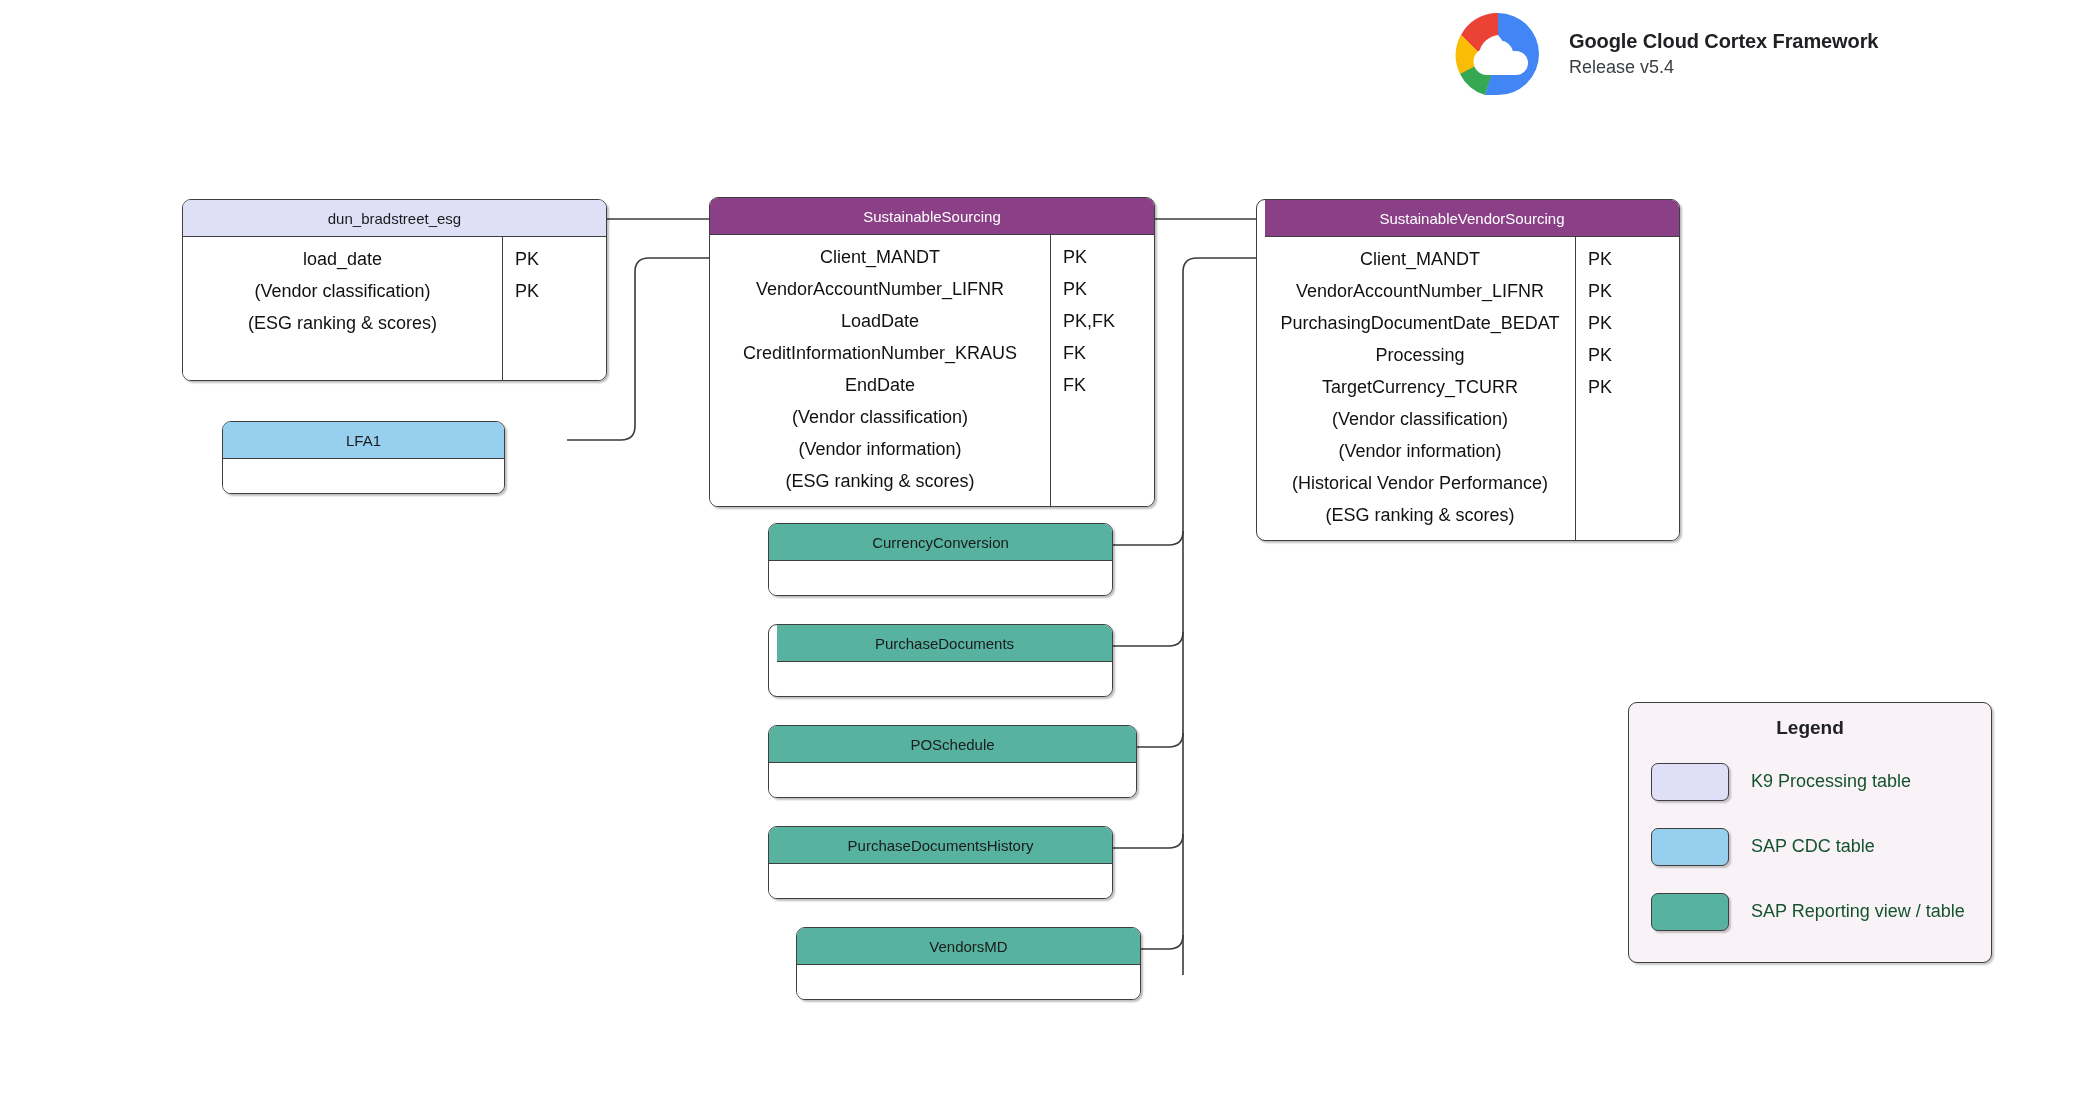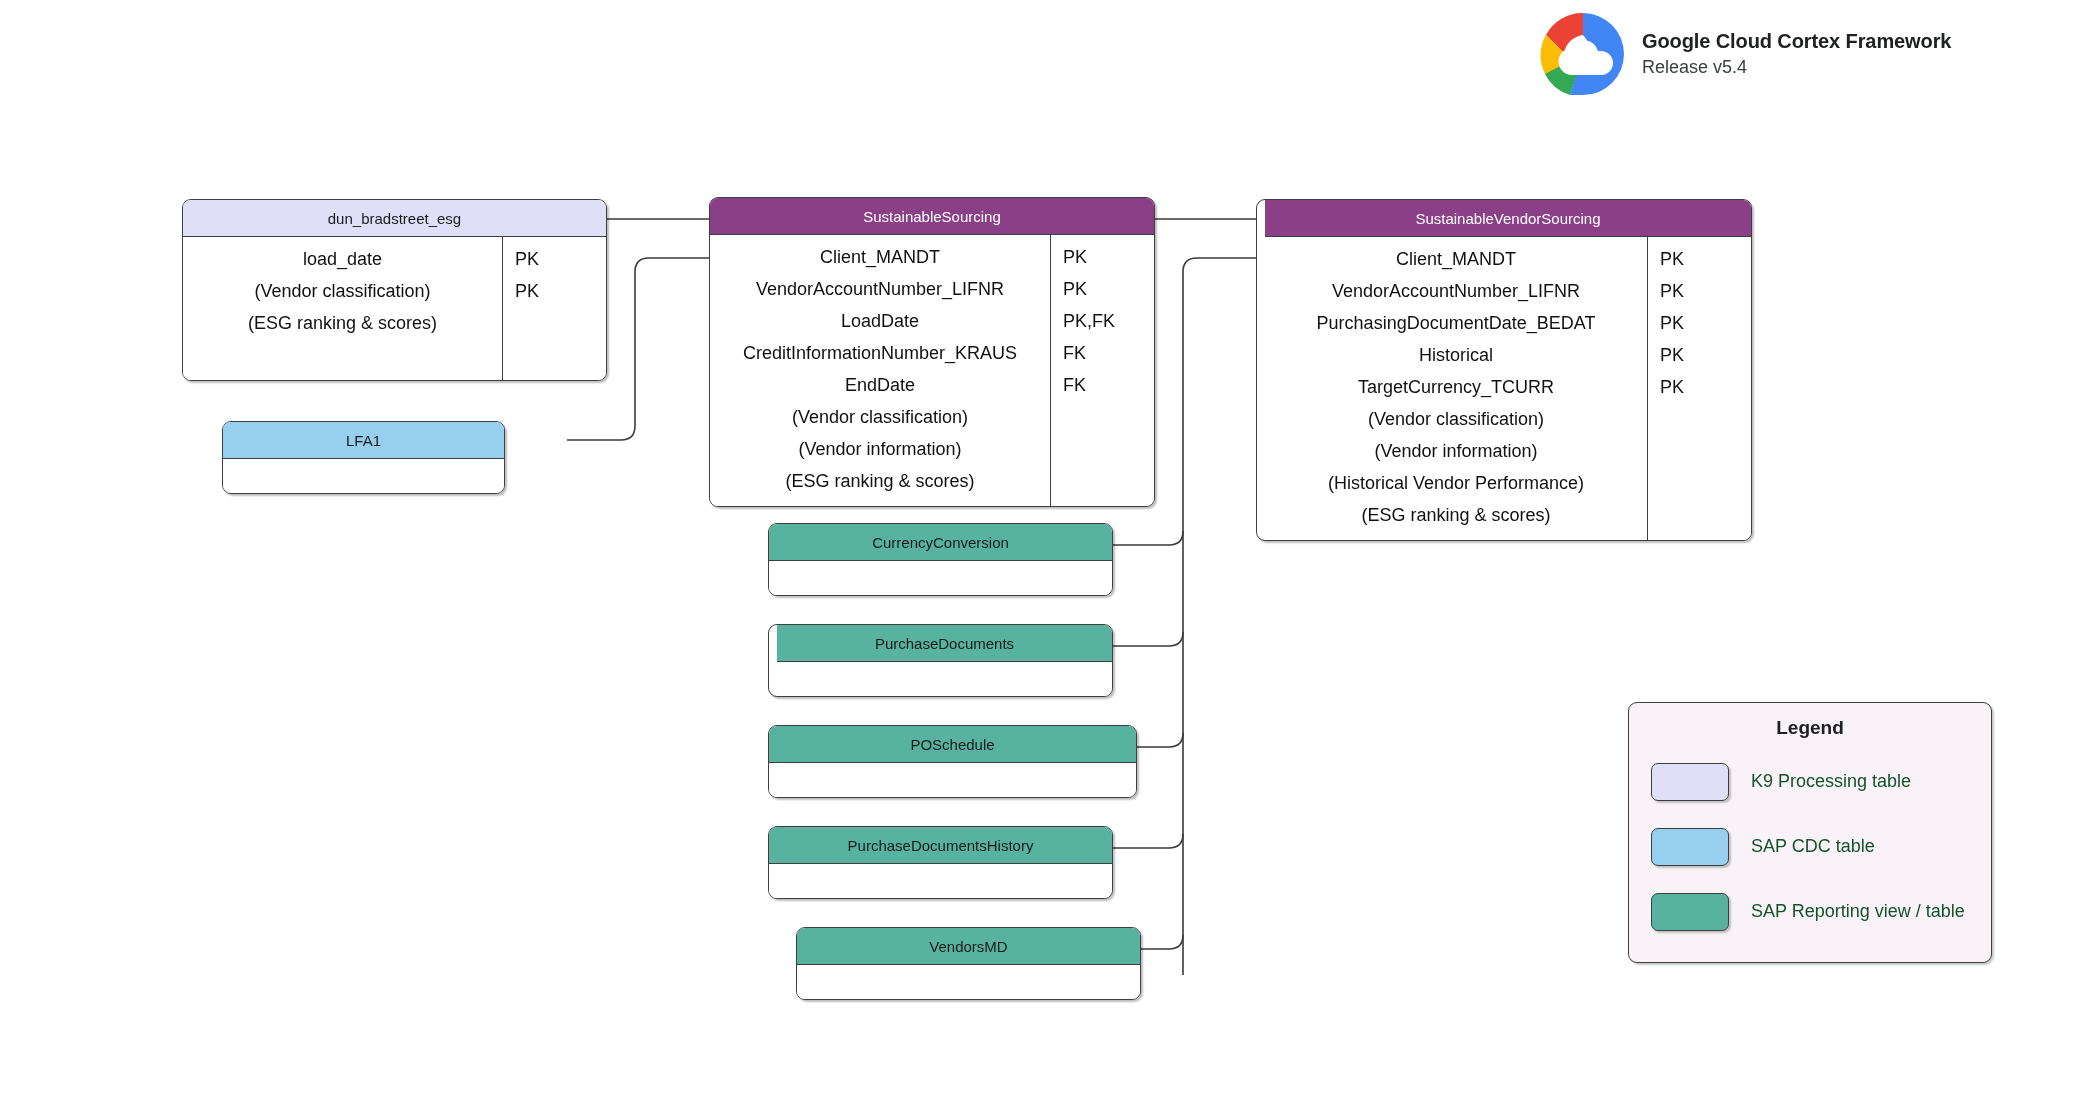--- a/index.html
+++ b/index.html
@@ -13,24 +13,24 @@
     position: relative;
     width: 2080px;
     height: 1120px;
     background: #ffffff;
     overflow: hidden;
   }
 
   
   #brand {
     position: absolute;
-    left: 1528px; top: 8px;
+    left: 1443px; top: 8px;
     display: flex;
     align-items: center;
-    gap: 4px;
+    gap: 16px;
   }
   #brand-logo { width: 110px; height: 92px; flex: 0 0 auto; }
   #brand-text { display: flex; flex-direction: column; justify-content: center; }
   #brand-title {
     font-size: 20px; font-weight: bold; color: #202124;
     letter-spacing: -0.1px; line-height: 1.25;
   }
   #brand-release {
     font-size: 18px; font-weight: normal; color: #3c4043;
     line-height: 1.3; margin-top: 2px;
@@ -209,28 +209,28 @@
             <div class="key-row">PK</div>
             <div class="key-row">PK,FK</div>
             <div class="key-row">FK</div>
             <div class="key-row">FK</div>
             <div class="key-row"></div>
             <div class="key-row"></div>
             <div class="key-row"></div>
           </div>
         </div>
       </div>
-      <div class="entity" style="left: 1256px; top: 199px; width: 496px; padding-left: 8px;">
+      <div class="entity" style="left: 1256px; top: 199px; width: 424px; padding-left: 8px;">
         <div class="entity-header hdr-k9view">SustainableVendorSourcing</div>
         <div class="entity-body">
           <div class="col-fields">
             <div class="field-row">Client_MANDT</div>
             <div class="field-row">VendorAccountNumber_LIFNR</div>
             <div class="field-row">PurchasingDocumentDate_BEDAT</div>
-            <div class="field-row">Historical</div>
+            <div class="field-row">Processing</div>
             <div class="field-row">TargetCurrency_TCURR</div>
             <div class="field-row">(Vendor classification)</div>
             <div class="field-row">(Vendor information)</div>
             <div class="field-row">(Historical Vendor Performance)</div>
             <div class="field-row">(ESG ranking &amp; scores)</div>
           </div>
           <div class="col-keys">
             <div class="key-row">PK</div>
             <div class="key-row">PK</div>
             <div class="key-row">PK</div>

